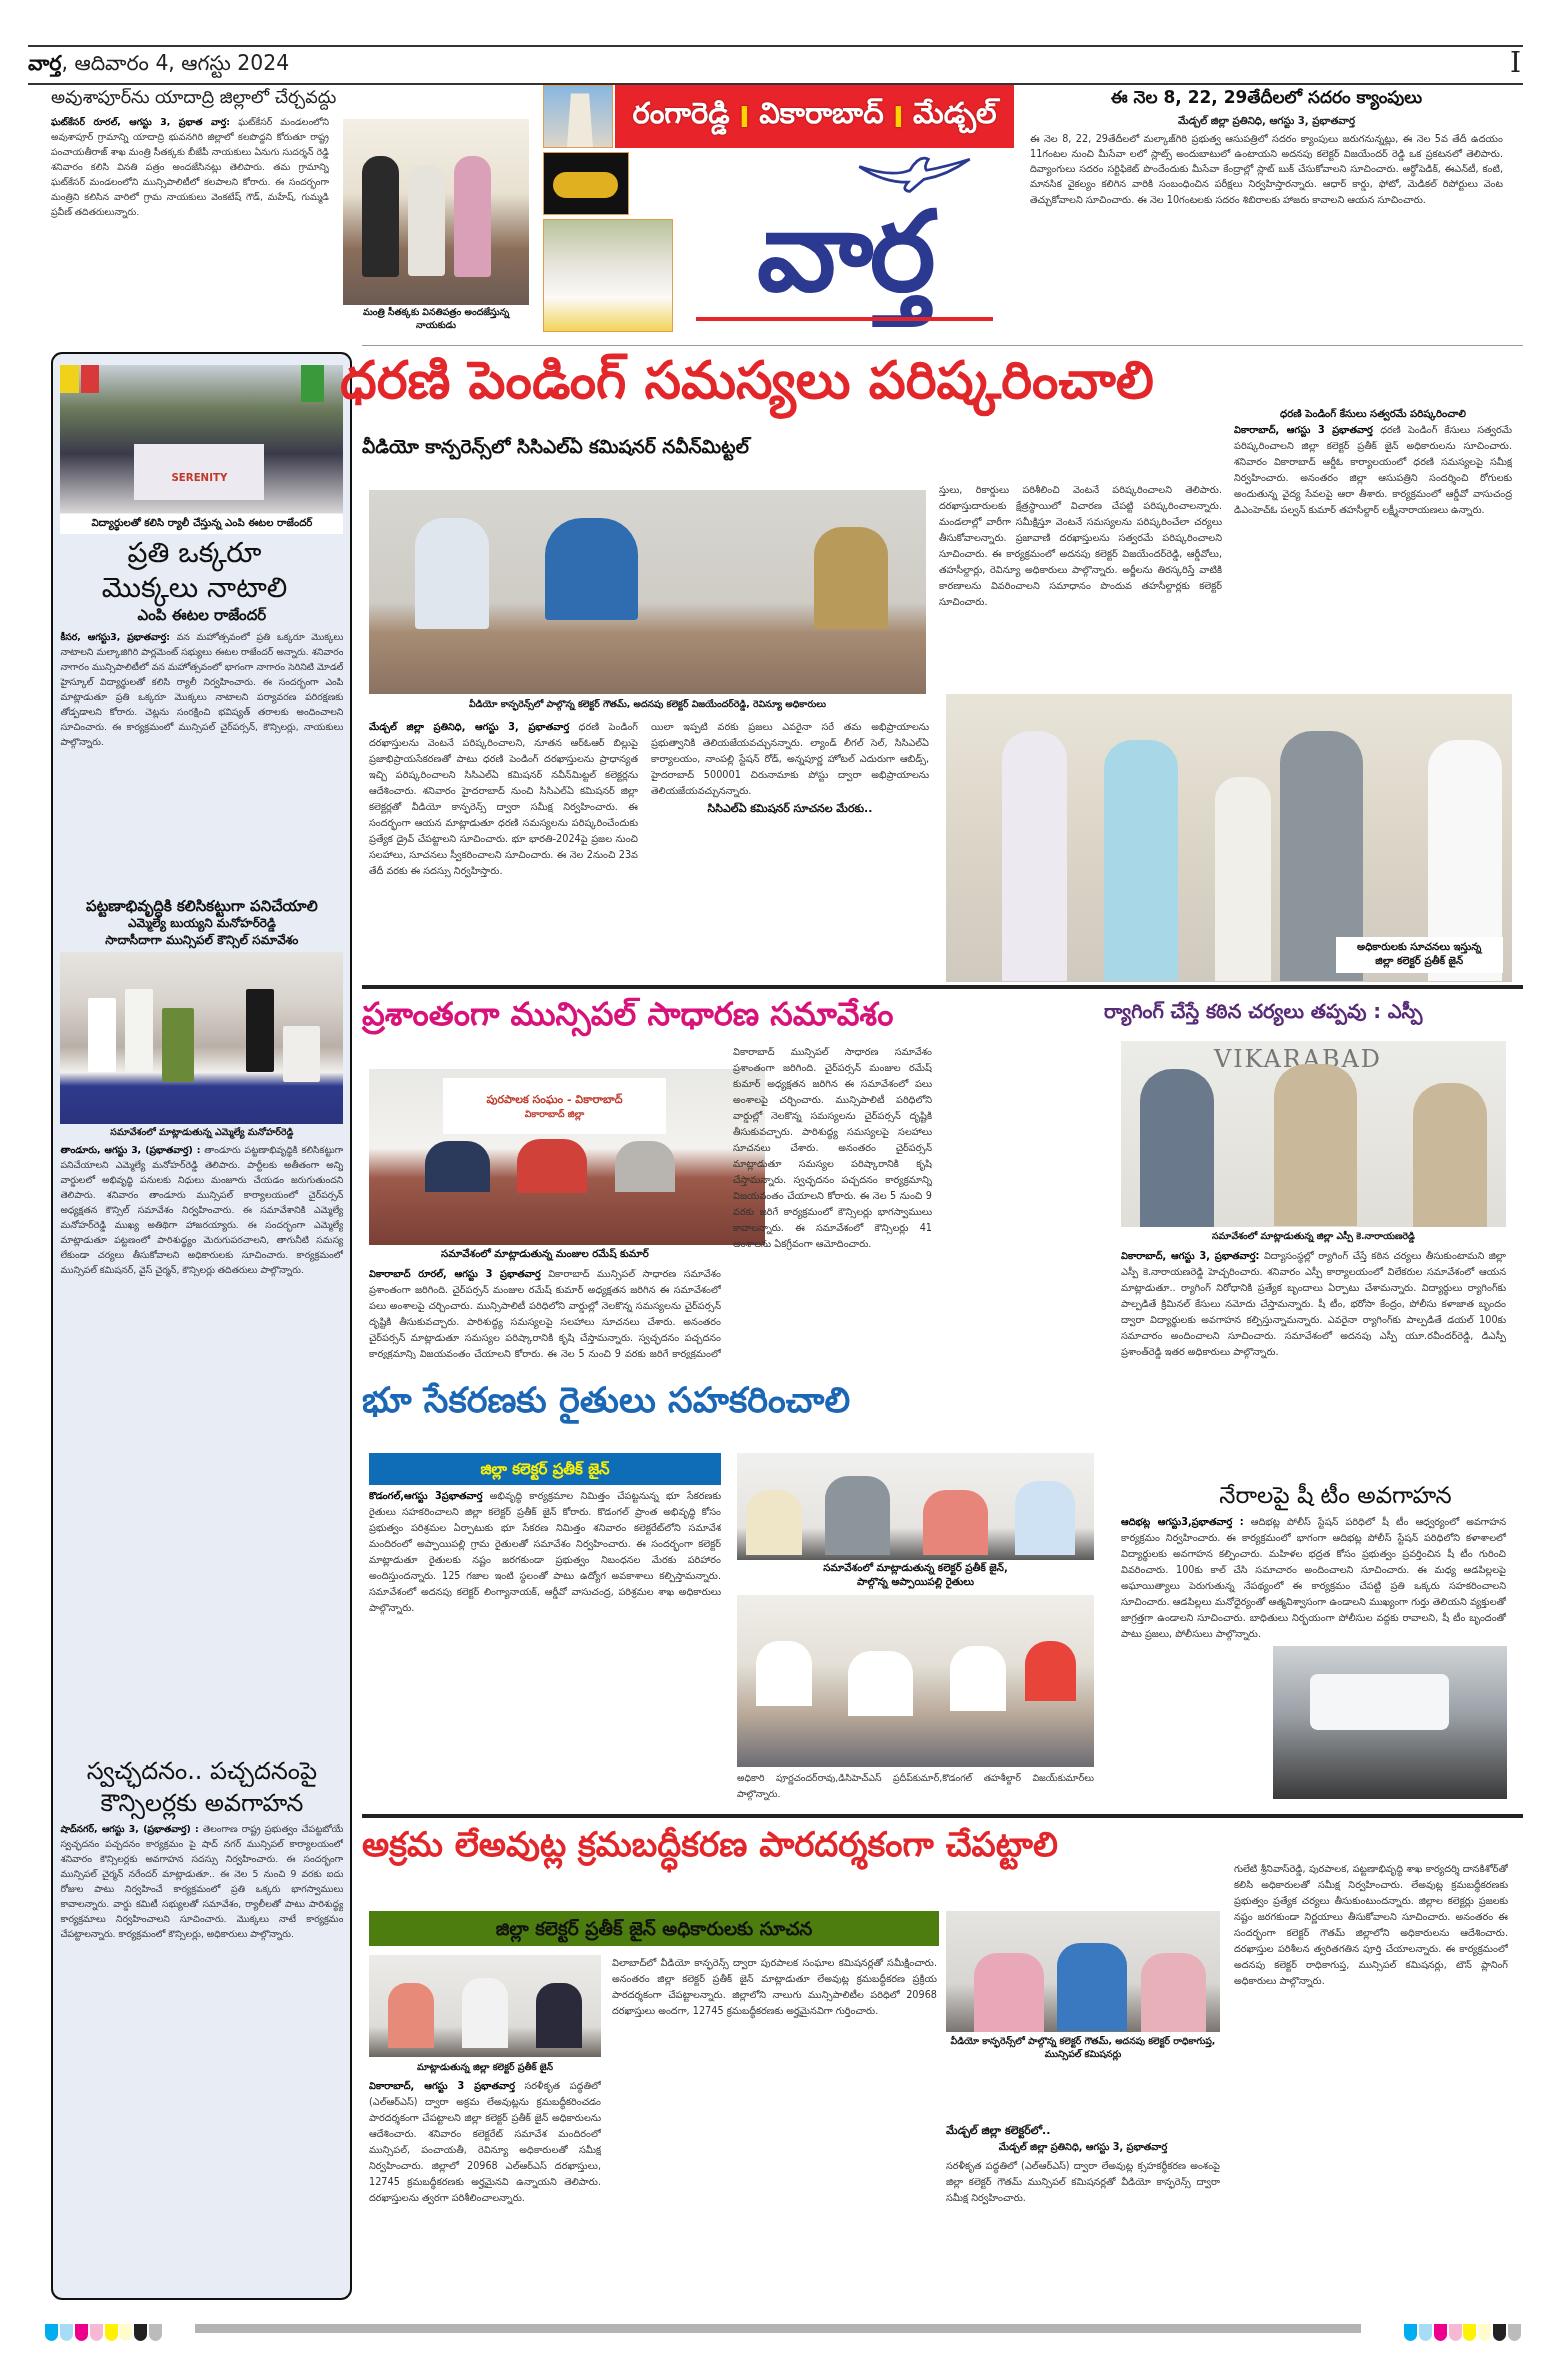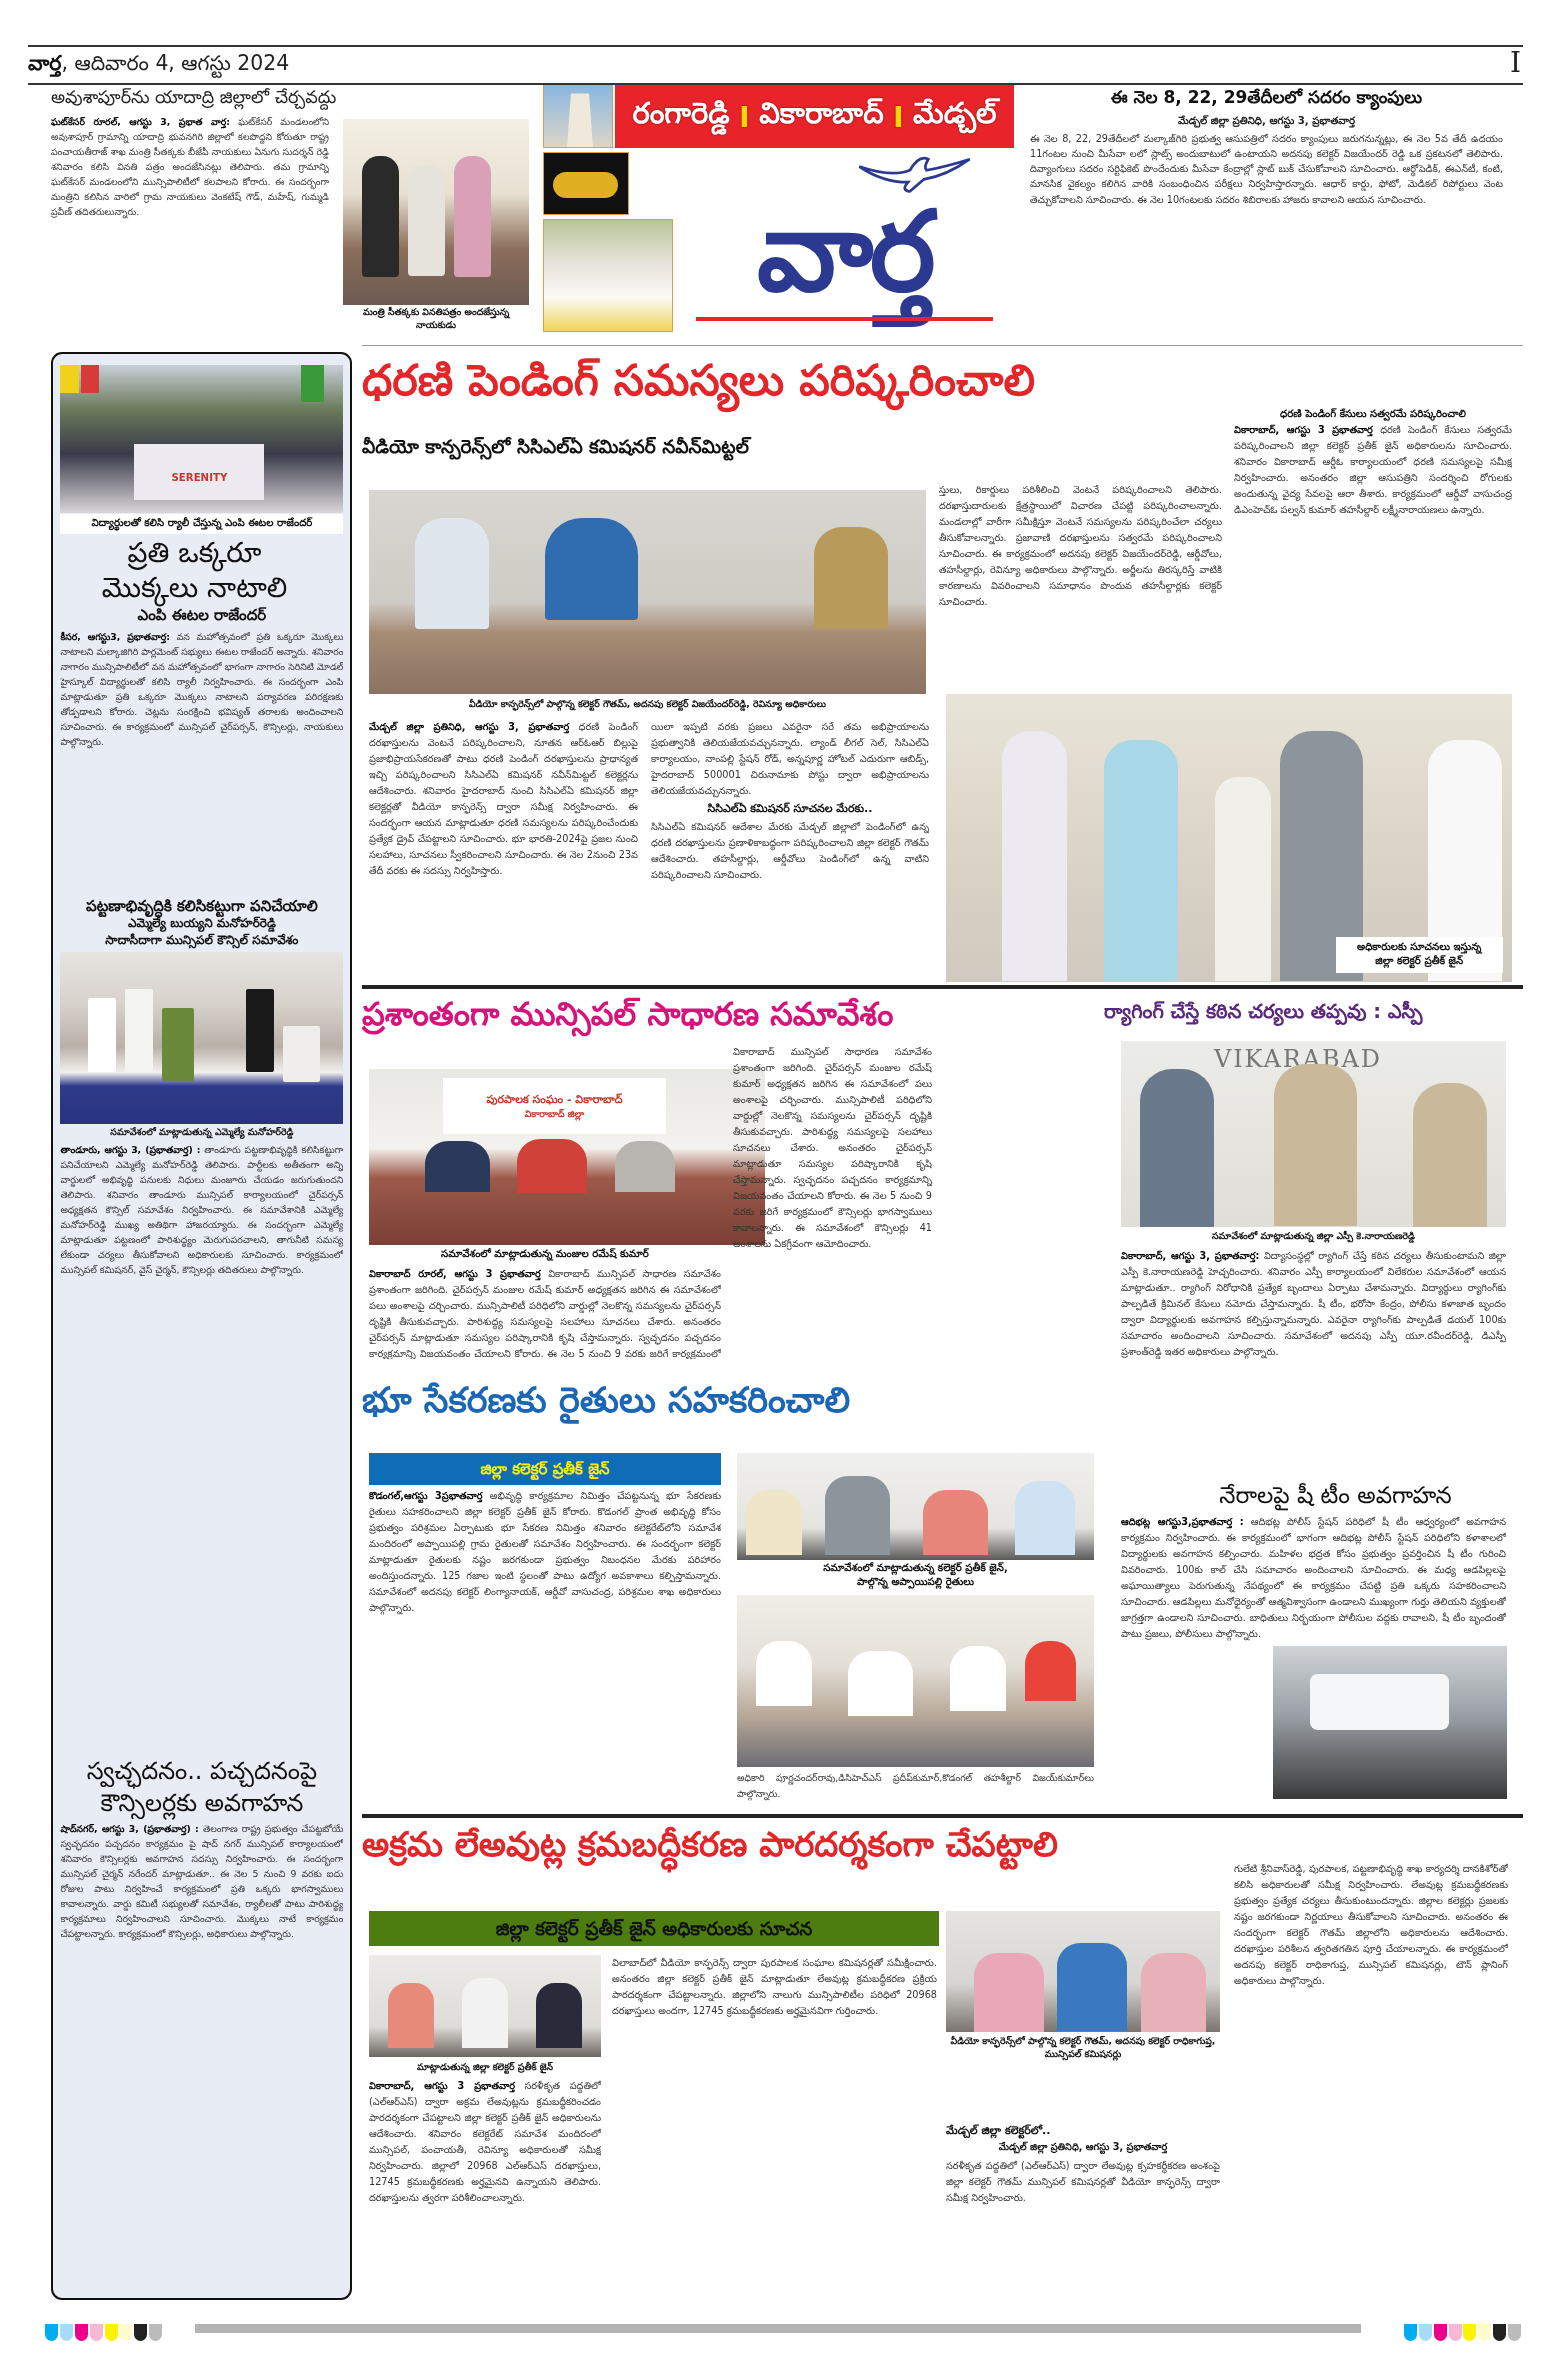--- a/index.html
+++ b/index.html
@@ -112,36 +112,35 @@
     <div>స్వచ్ఛదనం.. పచ్చదనంపై</div>
     <div>కౌన్సిలర్లకు అవగాహన</div>
   </div>
   <div class="body-text abs" style="left:7.4px;top:1467px;width:283px;height:468px;font-size:9.3px;line-height:15px">
     <span class="dateline">షాద్‌నగర్, ఆగస్టు 3, (ప్రభాతవార్త) :</span>
     <span>తెలంగాణ రాష్ట్ర ప్రభుత్వం చేపట్టబోయే స్వచ్ఛదనం పచ్చదనం కార్యక్రమం పై షాద్ నగర్ మున్సిపల్ కార్యాలయంలో శనివారం కౌన్సిలర్లకు అవగాహన సదస్సు నిర్వహించారు. ఈ సందర్భంగా మున్సిపల్ చైర్మన్ నరేందర్ మాట్లాడుతూ.. ఈ నెల 5 నుంచి 9 వరకు ఐదు రోజుల పాటు నిర్వహించే కార్యక్రమంలో ప్రతి ఒక్కరు భాగస్వాములు కావాలన్నారు. వార్డు కమిటీ సభ్యులతో సమావేశం, ర్యాలీలతో పాటు పారిశుద్ధ్య కార్యక్రమాలు నిర్వహించాలని సూచించారు. మొక్కలు నాటే కార్యక్రమం చేపట్టాలన్నారు. కార్యక్రమంలో కౌన్సిలర్లు, అధికారులు పాల్గొన్నారు.</span>
   </div>
 </div>
 
 <div class="rule" style="left:362px;right:28px;top:345px;height:0.9px;background:#999"></div>
-<div class="abs red-head" style="left:362px;top:352px;width:835px;font-size:43px;line-height:56px;white-space:nowrap">ధరణి పెండింగ్ సమస్యలు పరిష్కరించాలి</div>
+<div class="abs red-head" style="left:340px;top:352px;width:835px;font-size:52px;line-height:56px;white-space:nowrap">ధరణి పెండింగ్ సమస్యలు పరిష్కరించాలి</div>
 <div class="abs" style="left:362px;top:436px;width:566px;font-size:18.6px;font-weight:bold;color:#111;white-space:nowrap">వీడియో కాన్పరెన్స్‌లో సిసిఎల్‌ఏ కమిషనర్ నవీన్‌మిట్టల్</div>
 <div class="photo" style="left:369px;top:490px;width:557px;height:204px;background:linear-gradient(180deg,#d8d6d0 0%,#cfccc6 55%,#a78c74 70%,#8a7262 100%)">
   <div class="fig" style="left:176px;top:28px;width:93px;height:102px;background:#2f6db0;border-radius:37px 37px 3.7px 3.7px"></div>
   <div class="fig" style="left:445px;top:37px;width:74px;height:102px;background:#b89a5a;border-radius:28px 28px 3.7px 3.7px"></div>
   <div class="fig" style="left:46px;top:28px;width:74px;height:111px;background:#dfe6ee;border-radius:28px 28px 3.7px 3.7px"></div>
 </div>
 <div class="caption abs" style="left:369px;top:698px;width:557px;font-size:9.3px">వీడియో కాన్ఫరెన్స్‌లో పాల్గొన్న కలెక్టర్ గౌతమ్, అదనపు కలెక్టర్ విజయేందర్‌రెడ్డి, రెవిన్యూ అధికారులు</div>
 <div class="body-text abs" style="left:369px;top:719px;width:269px;height:264px">
   <span class="dateline">మేడ్చల్ జిల్లా ప్రతినిధి, ఆగస్టు 3, ప్రభాతవార్త</span>
   <span>ధరణి పెండింగ్ దరఖాస్తులను వెంటనే పరిష్కరించాలని, నూతన ఆర్‌ఓఆర్ బిల్లుపై ప్రజాభిప్రాయసేకరణతో పాటు ధరణి పెండింగ్ దరఖాస్తులను ప్రాధాన్యత ఇచ్చి పరిష్కరించాలని సిసిఎల్ఏ కమిషనర్ నవీన్‌మిట్టల్ కలెక్టర్లను ఆదేశించారు. శనివారం హైదరాబాద్ నుంచి సిసిఎల్ఏ కమిషనర్ జిల్లా కలెక్టర్లతో వీడియో కాన్ఫరెన్స్ ద్వారా సమీక్ష నిర్వహించారు. ఈ సందర్భంగా ఆయన మాట్లాడుతూ ధరణి సమస్యలను పరిష్కరించేందుకు ప్రత్యేక డ్రైవ్ చేపట్టాలని సూచించారు. భూ భారతి-2024పై ప్రజల నుంచి సలహాలు, సూచనలు స్వీకరించాలని సూచించారు. ఈ నెల 2నుంచి 23వ తేదీ వరకు ఈ సదస్సు నిర్వహిస్తారు.</span>
 </div>
 <div class="body-text abs" style="left:651px;top:719px;width:278px;height:264px">
   <span>యిలా ఇప్పటి వరకు ప్రజలు ఎవరైనా సరే తమ అభిప్రాయాలను ప్రభుత్వానికి తెలియజేయవచ్చునన్నారు. ల్యాండ్ లీగల్ సెల్, సిసిఎల్ఏ కార్యాలయం, నాంపల్లి స్టేషన్ రోడ్, అన్నపూర్ణ హోటల్ ఎదురుగా ఆబిడ్స్, హైదరాబాద్ 500001 చిరునామాకు పోస్టు ద్వారా అభిప్రాయాలను తెలియజేయవచ్చునన్నారు.</span>
   <div style="font-weight:bold;font-size:11px;text-align:center;color:#111;margin:1.9px 0">సిసిఎల్ఏ కమిషనర్ సూచనల మేరకు..</div>
-  <span>సిసిఎల్ఏ కమిషనర్ ఆదేశాల మేరకు మేడ్చల్ జిల్లాలో పెండింగ్‌లో ఉన్న ధరణి దరఖాస్తులను ప్రణాళికాబద్ధంగా పరిష్కరించాలని జిల్లా కలెక్టర్ గౌతమ్ ఆదేశించారు. తహసీల్దార్లు, ఆర్డీవోలు పెండింగ్‌లో ఉన్న వాటిని పరిష్కరించాలని సూచించారు.</span>
 </div>
 <div class="body-text abs" style="left:939px;top:482px;width:283px;height:204px">స్తులు, రికార్డులు పరిశీలించి వెంటనే పరిష్కరించాలని తెలిపారు. దరఖాస్తుదారులకు క్షేత్రస్థాయిలో విచారణ చేపట్టి పరిష్కరించాలన్నారు. మండలాల్లో వారీగా సమీక్షిస్తూ వెంటనే సమస్యలను పరిష్కరించేలా చర్యలు తీసుకోవాలన్నారు. ప్రజావాణి దరఖాస్తులను సత్వరమే పరిష్కరించాలని సూచించారు. ఈ కార్యక్రమంలో అదనపు కలెక్టర్ విజయేందర్‌రెడ్డి, ఆర్డీవోలు, తహసీల్దార్లు, రెవిన్యూ అధికారులు పాల్గొన్నారు. అర్జీలను తిరస్కరిస్తే వాటికి కారణాలను వివరించాలని సమాధానం పొందువ తహసీల్దార్లకు కలెక్టర్ సూచించారు.</div>
 
 <div class="abs" style="left:1234px;top:408px;width:278px;height:278px">
   <div style="font-size:10.2px;font-weight:bold;text-align:center;color:#111">ధరణి పెండింగ్ కేసులు సత్వరమే పరిష్కరించాలి</div>
   <div class="body-text" style="height:250px">
     <span class="dateline">వికారాబాద్, ఆగస్టు 3 ప్రభాతవార్త</span>
     <span>ధరణి పెండింగ్ కేసులు సత్వరమే పరిష్కరించాలని జిల్లా కలెక్టర్ ప్రతీక్ జైన్ అధికారులను సూచించారు. శనివారం వికారాబాద్ ఆర్డీఓ కార్యాలయంలో ధరణి సమస్యలపై సమీక్ష నిర్వహించారు. అనంతరం జిల్లా ఆసుపత్రిని సందర్శించి రోగులకు అందుతున్న వైద్య సేవలపై ఆరా తీశారు. కార్యక్రమంలో ఆర్డీవో వాసుచంద్ర డిఎంహెచ్‌ఓ పల్వన్ కుమార్ తహసీల్దార్ లక్ష్మీనారాయణలు ఉన్నారు.</span>
   </div>
 </div>

